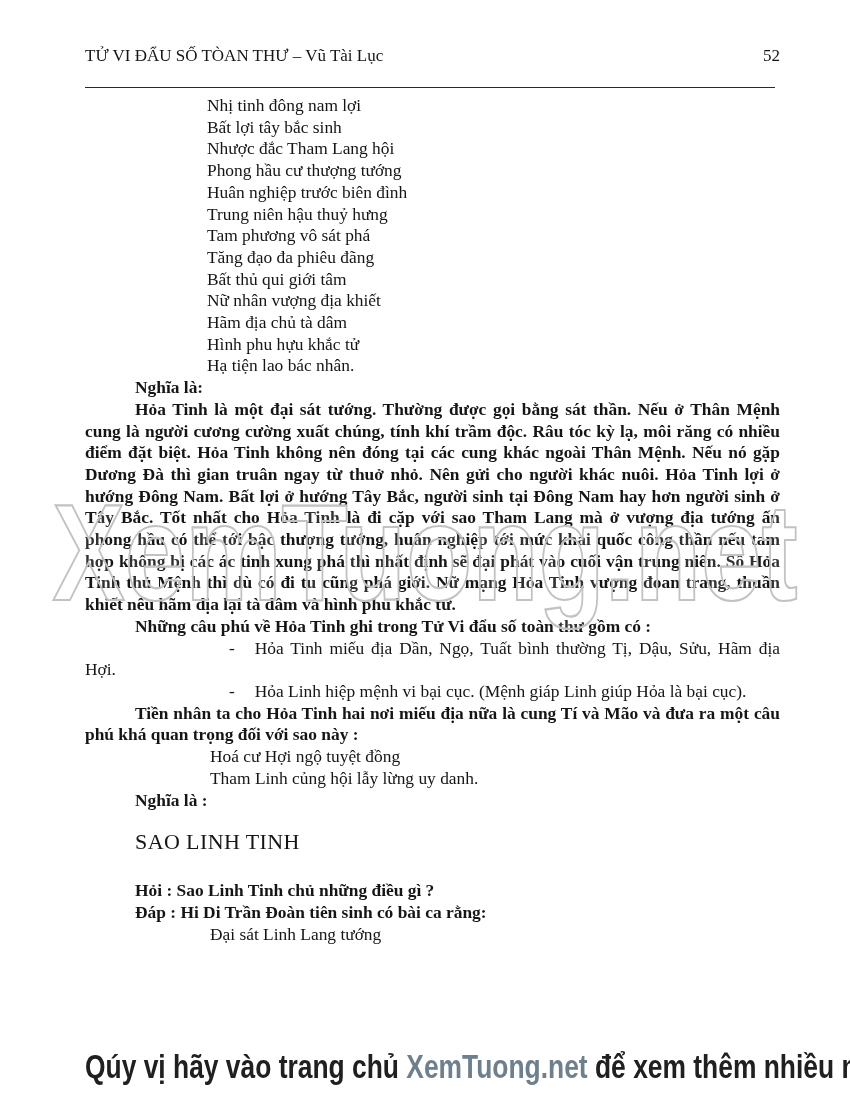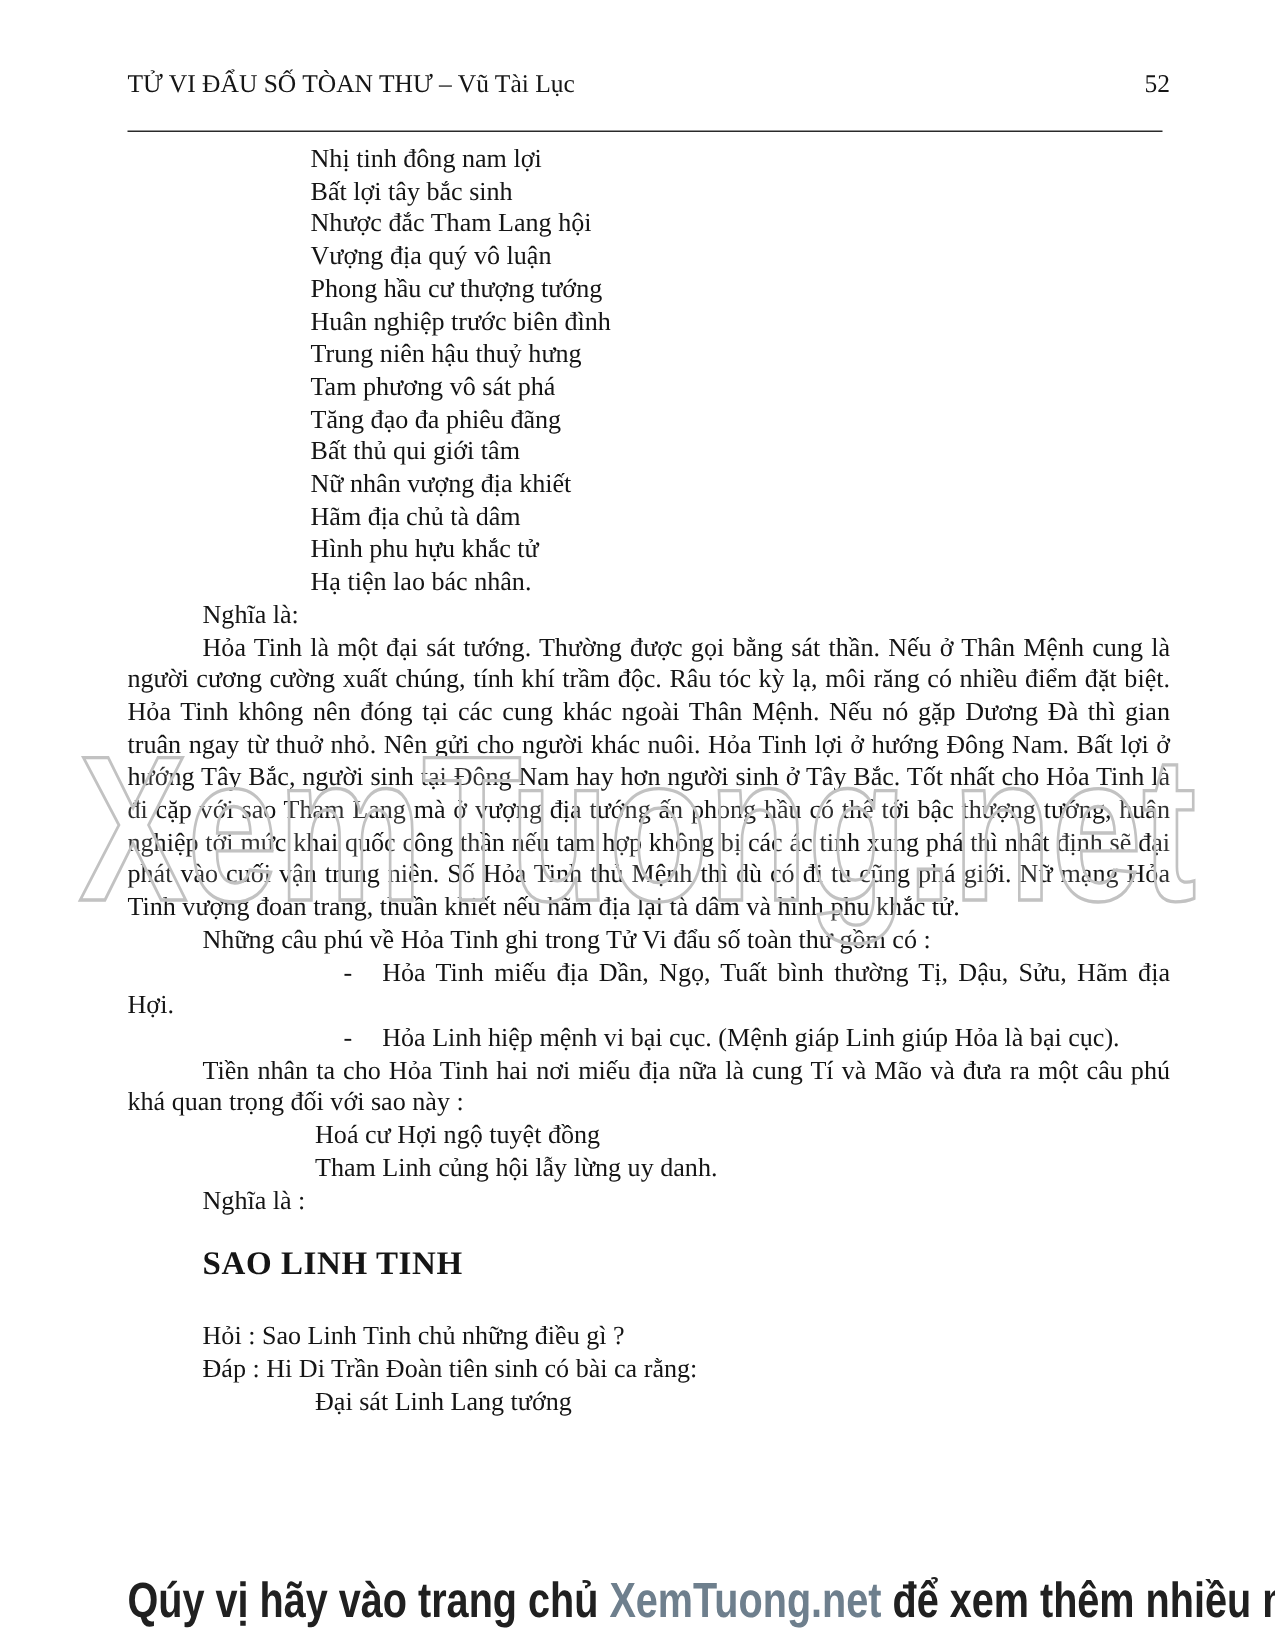--- a/index.html
+++ b/index.html
@@ -27,30 +27,30 @@
     border-top: 1.6px solid #2a2a2a;
   }
   main {
     margin: 7px 70px 0 85px;
     font-size: 17.4px;
     line-height: 21.7px;
   }
   main p { margin: 0; }
   .poem { margin-left: 122px; }
   .poem-line { line-height: 21.7px; }
-  .para-indent { text-indent: 50px; }
+  .para-indent { text-indent: 50px; font-weight: bold; }
   .justify { text-align: justify; }
   .phu-item { text-indent: 72px; text-align: justify; }
   .dash { display: inline-block; margin-right: 20px; }
   .verse { margin-left: 125px; }
   .section-heading {
     margin: 17px 0 0 50px;
     font-size: 22px;
     line-height: 27px;
-    font-weight: bold;
+    font-weight: normal;
     letter-spacing: 0.4px;
   }
   .qa-block { margin-top: 25px; }
   .watermark-svg {
     position: absolute;
     top: 462px;
     left: 0;
     pointer-events: none;
   }
   .footer-bar {
@@ -79,21 +79,20 @@
     <span>52</span>
   </div>
   <hr class="rule">
 
   <main>
 
     <div class="poem">
       <div class="poem-line">Nhị tinh đông nam lợi</div>
       <div class="poem-line">Bất lợi tây bắc sinh</div>
       <div class="poem-line">Nhược đắc Tham Lang hội</div>
-      <div class="poem-line">Vượng địa quý vô luận</div>
       <div class="poem-line">Phong hầu cư thượng tướng</div>
       <div class="poem-line">Huân nghiệp trước biên đình</div>
       <div class="poem-line">Trung niên hậu thuỷ hưng</div>
       <div class="poem-line">Tam phương vô sát phá</div>
       <div class="poem-line">Tăng đạo đa phiêu đãng</div>
       <div class="poem-line">Bất thủ qui giới tâm</div>
       <div class="poem-line">Nữ nhân vượng địa khiết</div>
       <div class="poem-line">Hãm địa chủ tà dâm</div>
       <div class="poem-line">Hình phu hựu khắc tử</div>
       <div class="poem-line">Hạ tiện lao bác nhân.</div>

